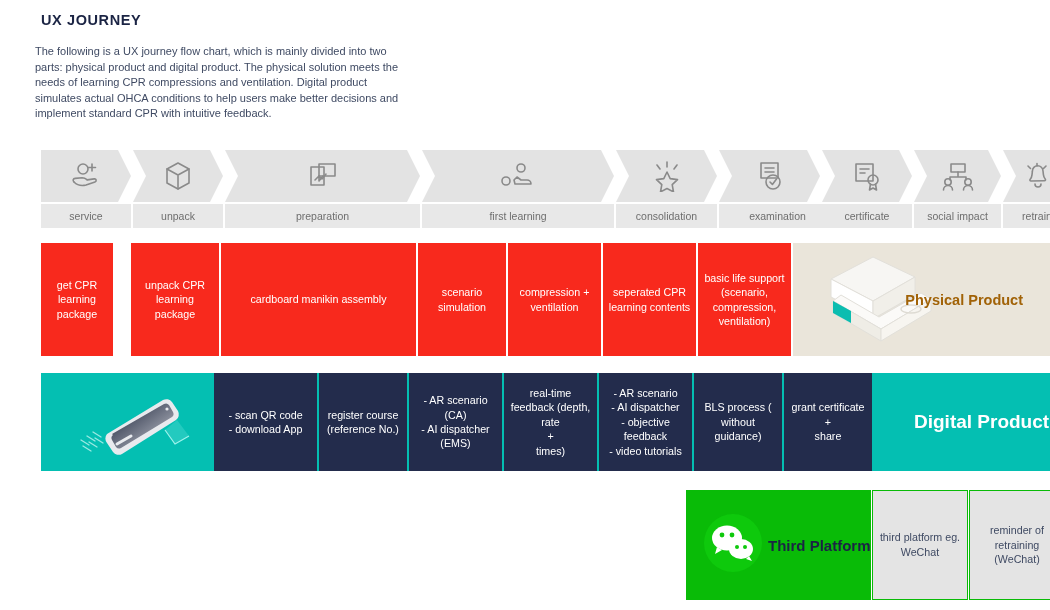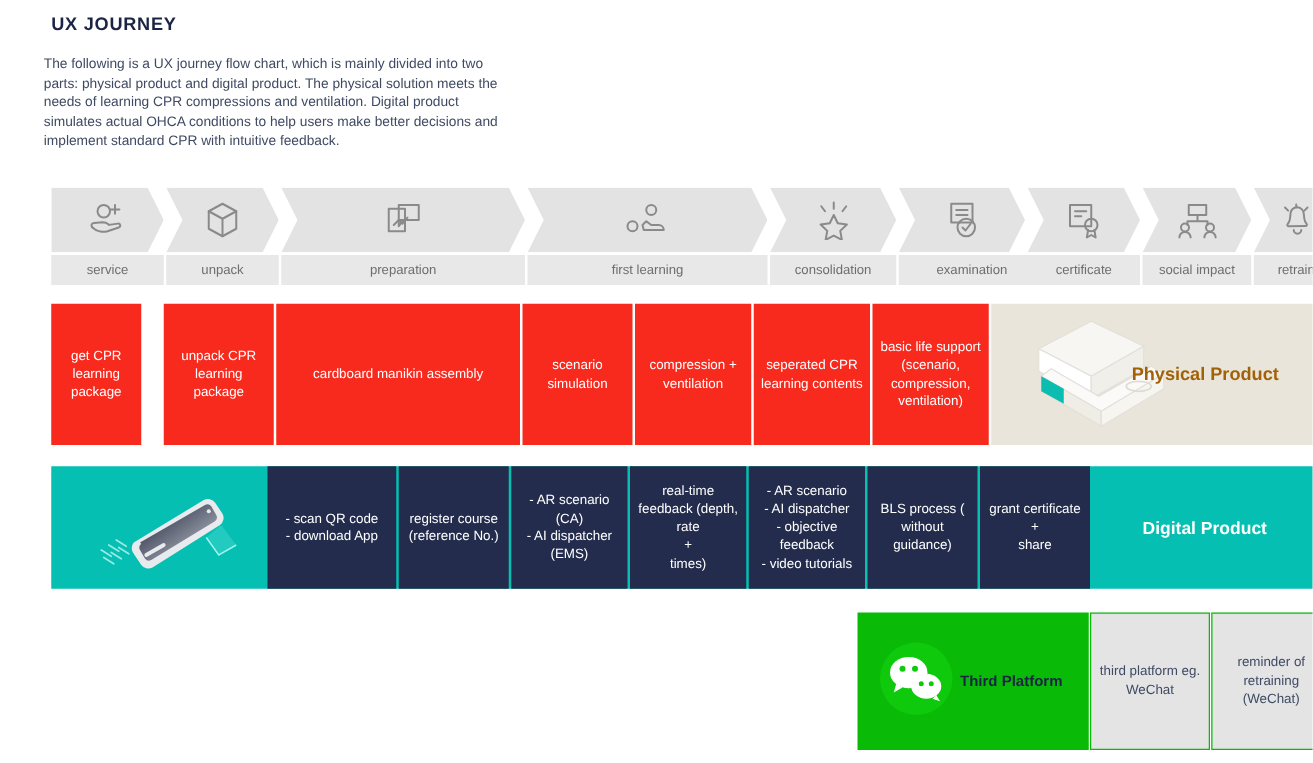--- a/index.html
+++ b/index.html
@@ -67,31 +67,31 @@
   }
   .digi-cell {
     position: absolute; top: 0; height: 98px;
     background: #232c4c;
     display: flex; align-items: center; justify-content: center;
     text-align: center; color: #ffffff;
     font-size: 10.7px; line-height: 1.35; padding: 0 5px;
   }
   .digi-label {
     position: absolute; top: 50%; transform: translateY(-50%);
-    font-size: 14px; font-weight: bold; color: #ffffff; white-space: nowrap;
+    font-size: 19px; font-weight: bold; color: #ffffff; white-space: nowrap;
   }
 
   .third-row { left: 655px; top: 490px; height: 110px; }
   .third-green {
     position: absolute; left: 0; top: 0; width: 185px; height: 110px;
     background: #09bb07;
     display: flex; align-items: center;
   }
   .third-label {
-    font-size: 12px; font-weight: bold; color: #1b2444;
+    font-size: 15px; font-weight: bold; color: #1b2444;
     margin-left: 4px; white-space: nowrap;
   }
   .third-cell {
     position: absolute; top: 0; height: 110px;
     background: #e4e4e4; border: 1px solid #09bb07;
     display: flex; align-items: center; justify-content: center;
     text-align: center; color: #3f4a63;
     font-size: 10.7px; line-height: 1.4; padding: 0 5px;
   }
 

